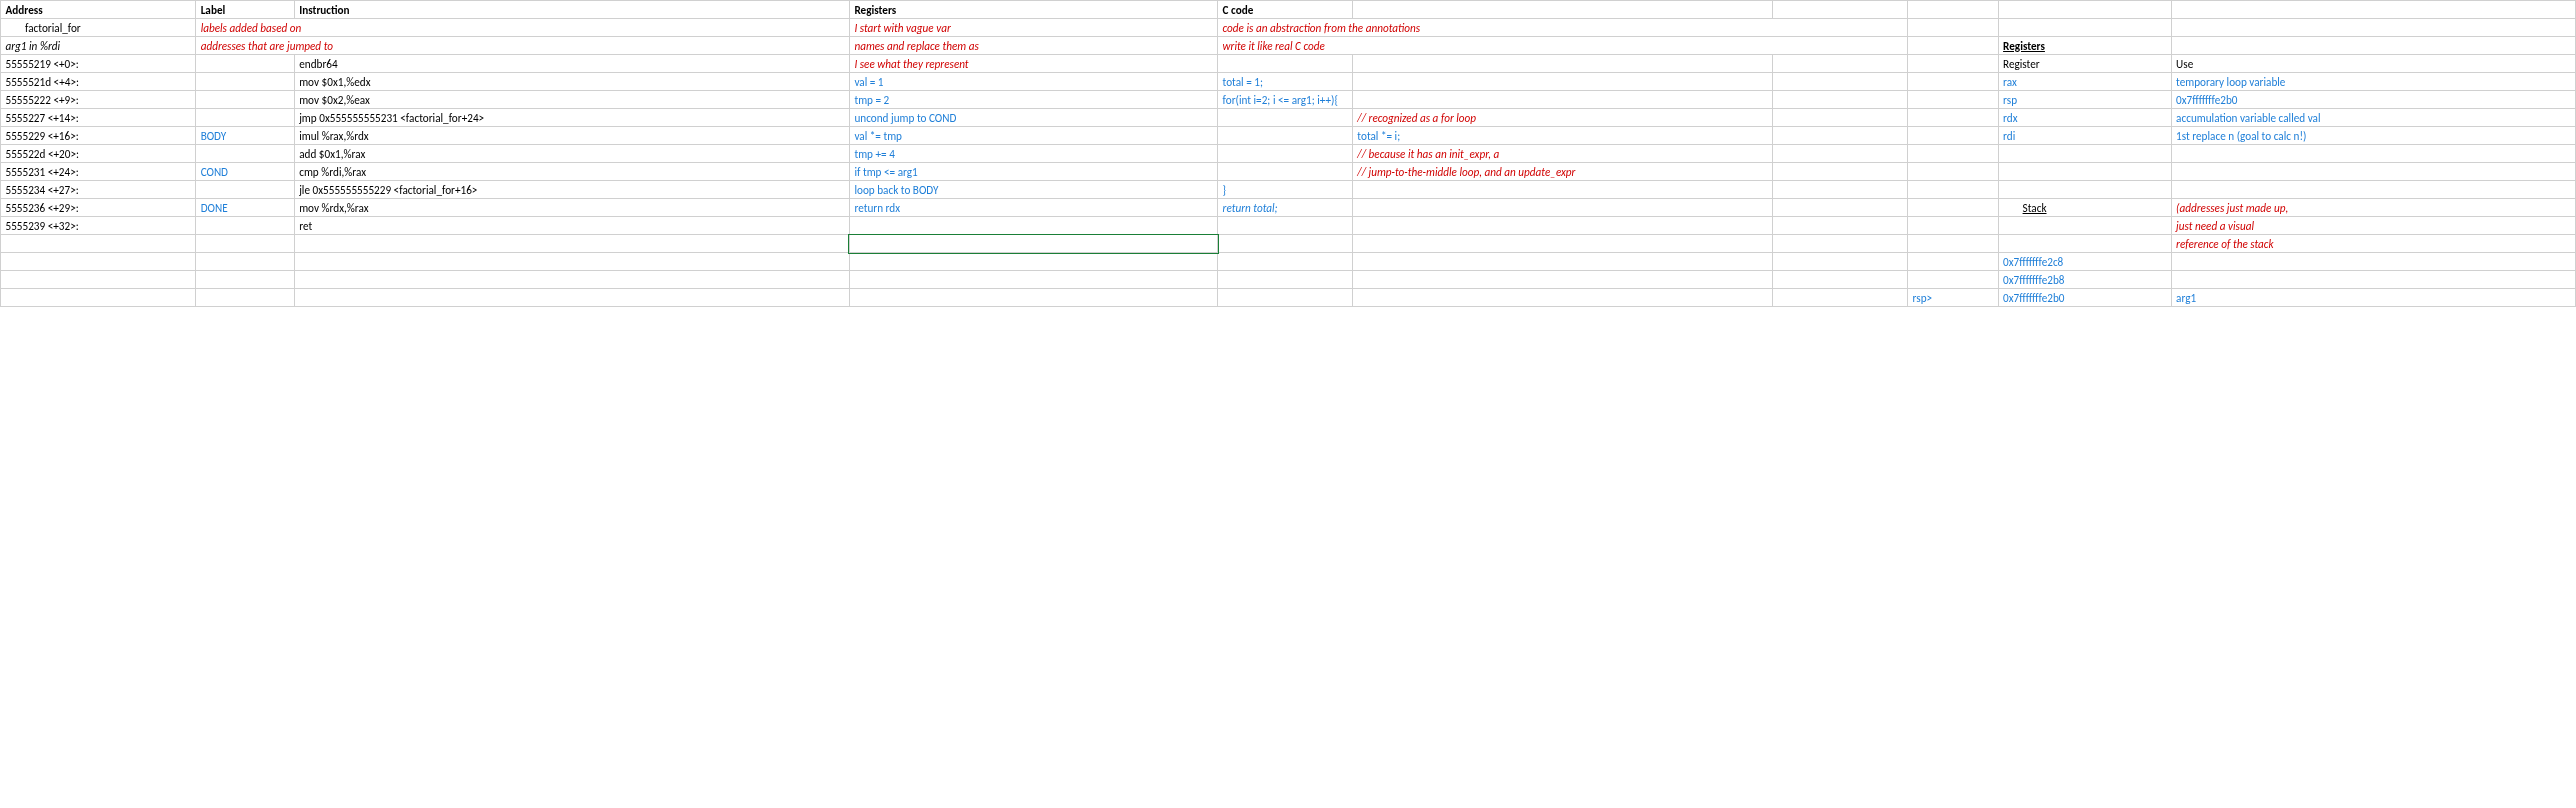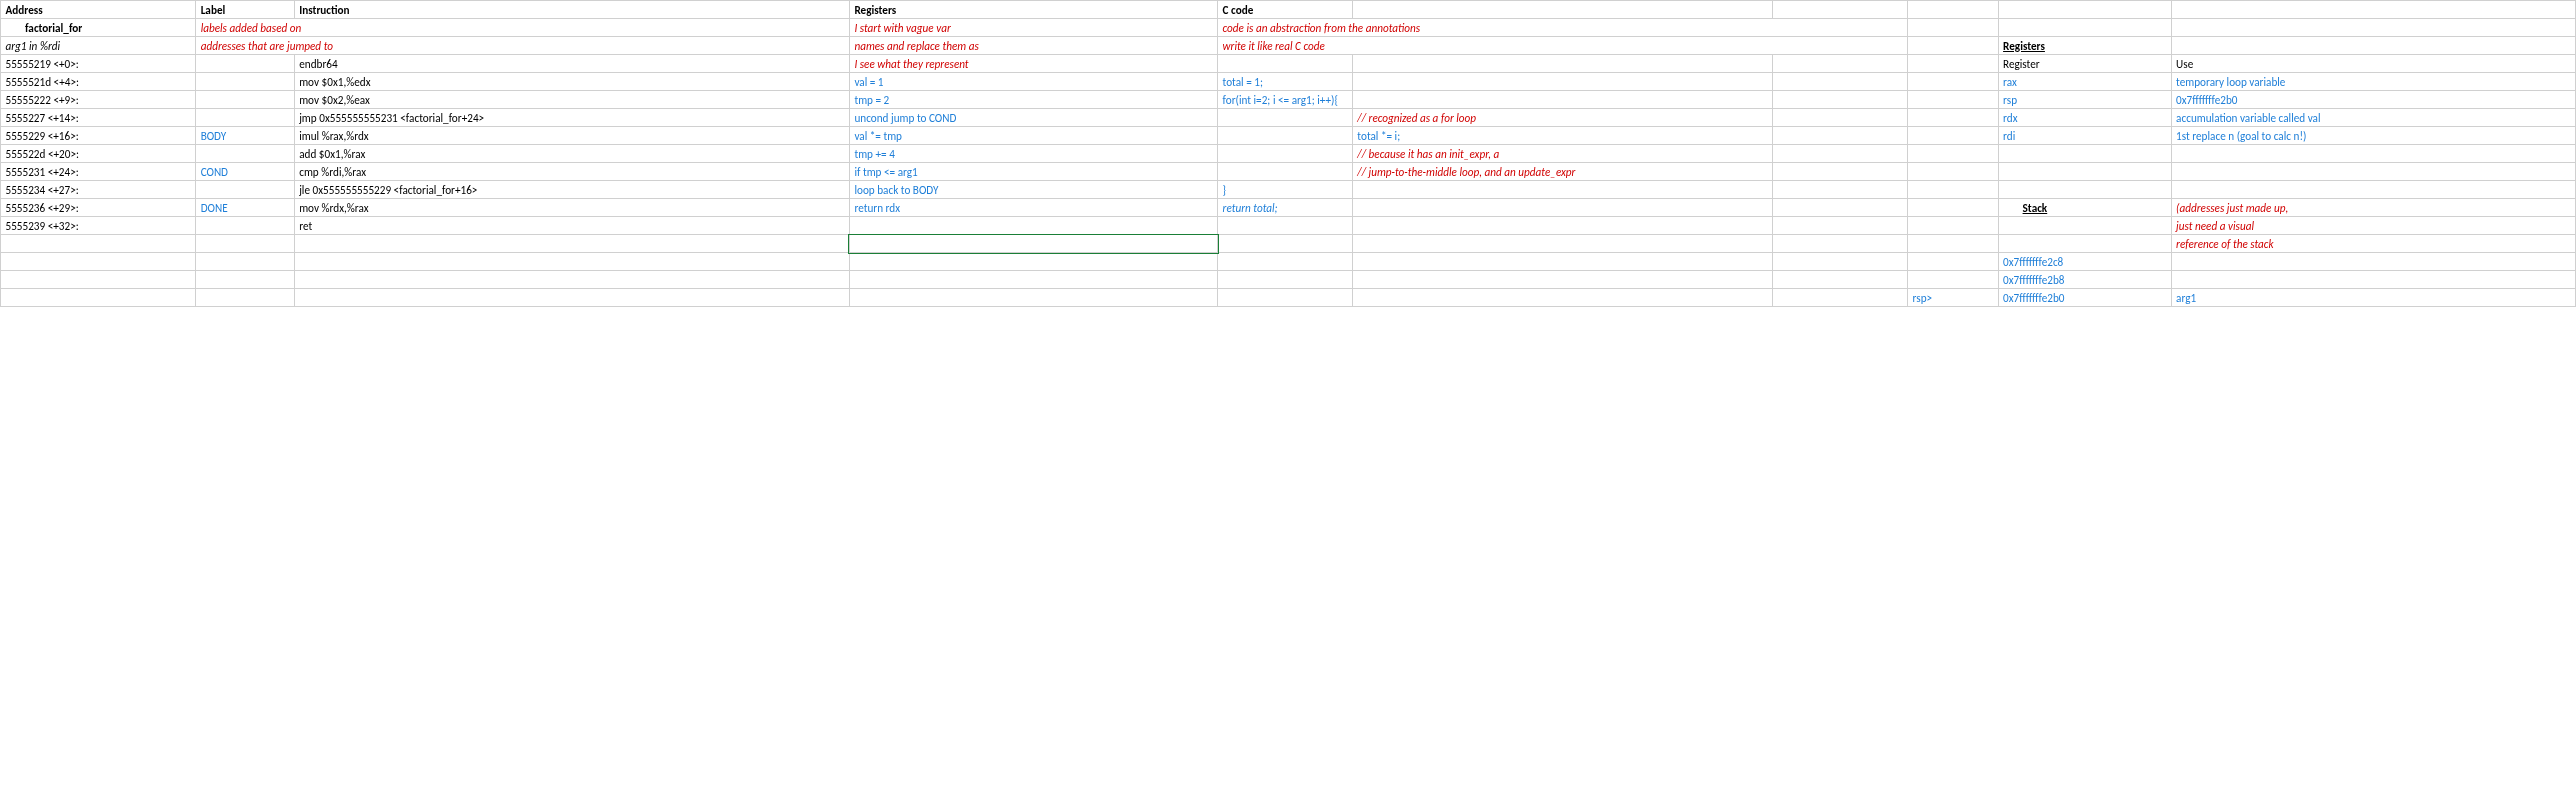--- a/index.html
+++ b/index.html
@@ -17,21 +17,21 @@
   td, th {
     border: 0.7px solid #d0d0d0;
     padding: 1.5px 4.5px;
     height: 18px;
     vertical-align: middle;
     white-space: nowrap;
     overflow: visible;
     position: relative;
   }
   .hdr { font-weight: bold; color: #000; }
-  .bold { font-weight: bold; padding-left: 24px; }
+  .bold { font-weight: normal; padding-left: 24px; }
   .red { color: #d00000; font-style: italic; }
   .blue { color: #1f7fd8; }
   .right { text-align: left; }
   .underline { text-decoration: underline; }
   .ital { font-style: italic; }
   .sel {
     outline: 1.5px solid #1a7f37;
     outline-offset: -0.7px;
     background: #fff;
   }

